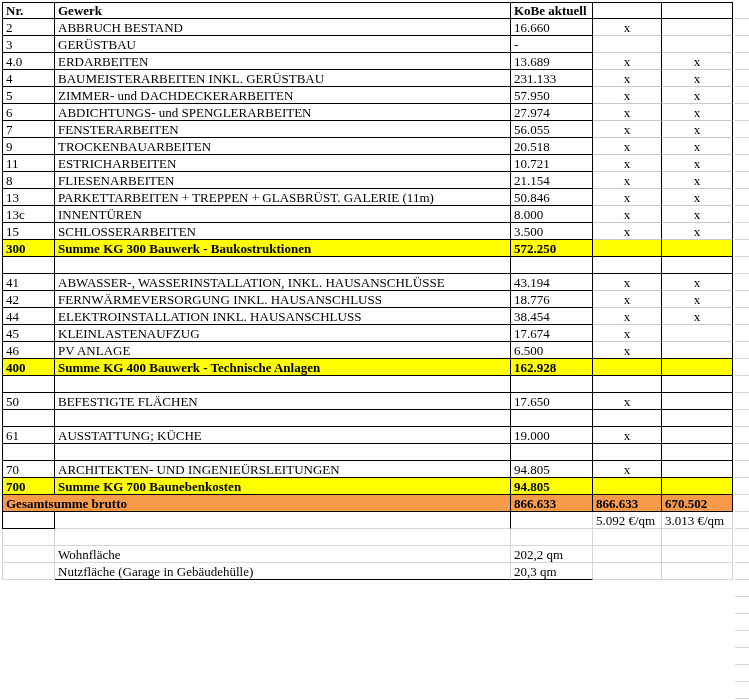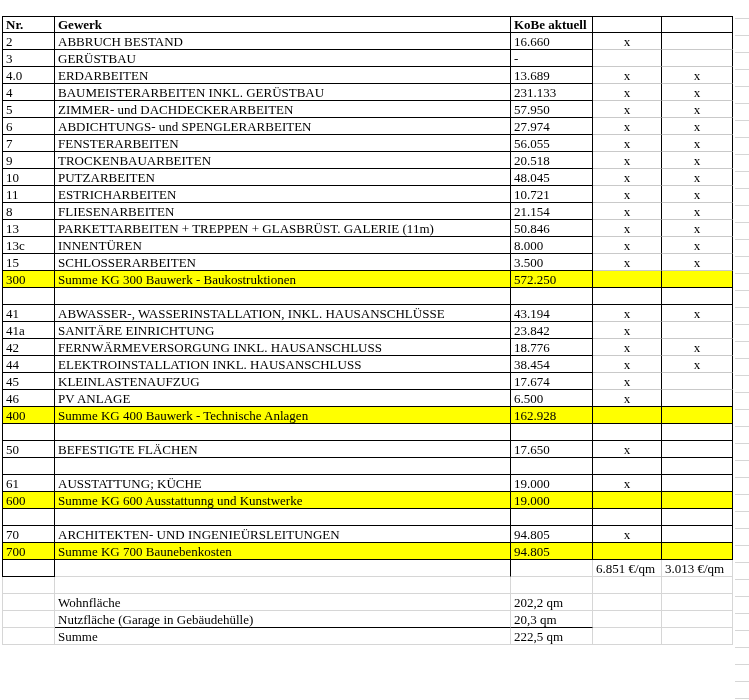--- a/index.html
+++ b/index.html
@@ -1,32 +1,32 @@
 <!DOCTYPE html>
 <html><head>
 <meta charset="utf-8">
 <style>
   html,body{margin:0;padding:0;}
   body{
     width:749px;height:700px;background:#ffffff;overflow:hidden;position:relative;
     font-family:"Liberation Serif","DejaVu Serif",serif;
     --bk:#000000; --gy:#d6d6d6; --soft:#c9c9c9; --yellow:#FFFF00; --orange:#F79B4B;
   }
-  #sheet{position:absolute;left:2px;top:16px;}
+  #sheet{position:absolute;left:2px;top:2px;}
   table{border-collapse:separate;border-spacing:0;table-layout:fixed;width:731px;}
   td{
     height:17px;box-sizing:border-box;padding:0 3px;
     font-size:13px;line-height:15px;white-space:nowrap;overflow:hidden;color:#000;
   }
   
   tr.m td{border-right:1px solid var(--bk);border-bottom:1px solid var(--bk);}
   tr.m td:first-child{border-left:1px solid var(--bk);}
   tr.hdr td{border-top:1px solid var(--bk);font-weight:bold;}
   tr.m td.soft{border-bottom-color:var(--soft);}
-  tr.sum td{background:var(--yellow);font-weight:normal;}
+  tr.sum td{background:var(--yellow);font-weight:bold;}
   tr.total td{background:var(--orange);font-weight:bold;}
   
   tr.b td{border-right:1px solid var(--gy);border-bottom:1px solid var(--gy);}
   tr.b td:first-child{border-left:1px solid var(--gy);}
   tr.unit td.nr{border-left:1px solid var(--bk);border-right-color:var(--bk);border-bottom-color:var(--bk);}
   tr.unit td.gw{border-right-color:var(--bk);}
   tr.ul td.gw, tr.ul td.kb{border-bottom-color:var(--bk);margin-top:40px;}
   .num{}
   .ctr{text-align:center;}
   #right-strip{
@@ -104,27 +104,20 @@
           <td class="c2 ctr soft">x</td>
         </tr>
         <tr class="m">
           <td class="nr">9</td>
           <td class="gw">TROCKENBAUARBEITEN</td>
           <td class="kb num">20.518</td>
           <td class="c1 ctr soft">x</td>
           <td class="c2 ctr soft">x</td>
         </tr>
         <tr class="m">
-          <td class="nr">10</td>
-          <td class="gw">PUTZARBEITEN</td>
-          <td class="kb num">48.045</td>
-          <td class="c1 ctr soft">x</td>
-          <td class="c2 ctr soft">x</td>
-        </tr>
-        <tr class="m">
           <td class="nr">11</td>
           <td class="gw">ESTRICHARBEITEN</td>
           <td class="kb num">10.721</td>
           <td class="c1 ctr soft">x</td>
           <td class="c2 ctr soft">x</td>
         </tr>
         <tr class="m">
           <td class="nr">8</td>
           <td class="gw">FLIESENARBEITEN</td>
           <td class="kb num">21.154</td>
@@ -167,27 +160,20 @@
           <td class="c2 ctr"></td>
         </tr>
         <tr class="m">
           <td class="nr">41</td>
           <td class="gw">ABWASSER-, WASSERINSTALLATION, INKL. HAUSANSCHLÜSSE</td>
           <td class="kb num">43.194</td>
           <td class="c1 ctr soft">x</td>
           <td class="c2 ctr soft">x</td>
         </tr>
         <tr class="m">
-          <td class="nr">41a</td>
-          <td class="gw">SANITÄRE EINRICHTUNG</td>
-          <td class="kb num">23.842</td>
-          <td class="c1 ctr soft">x</td>
-          <td class="c2 ctr soft"></td>
-        </tr>
-        <tr class="m">
           <td class="nr">42</td>
           <td class="gw">FERNWÄRMEVERSORGUNG INKL. HAUSANSCHLUSS</td>
           <td class="kb num">18.776</td>
           <td class="c1 ctr soft">x</td>
           <td class="c2 ctr soft">x</td>
         </tr>
         <tr class="m">
           <td class="nr">44</td>
           <td class="gw">ELEKTROINSTALLATION INKL. HAUSANSCHLUSS</td>
           <td class="kb num">38.454</td>
@@ -236,27 +222,20 @@
           <td class="c1 ctr"></td>
           <td class="c2 ctr"></td>
         </tr>
         <tr class="m">
           <td class="nr">61</td>
           <td class="gw">AUSSTATTUNG; KÜCHE</td>
           <td class="kb num">19.000</td>
           <td class="c1 ctr">x</td>
           <td class="c2 ctr"></td>
         </tr>
-        <tr class="m sum">
-          <td class="nr">600</td>
-          <td class="gw">Summe KG 600 Ausstattunng und Kunstwerke</td>
-          <td class="kb num">19.000</td>
-          <td class="c1 ctr"></td>
-          <td class="c2 ctr"></td>
-        </tr>
         <tr class="m">
           <td class="nr"></td>
           <td class="gw"></td>
           <td class="kb num"></td>
           <td class="c1 ctr"></td>
           <td class="c2 ctr"></td>
         </tr>
         <tr class="m">
           <td class="nr">70</td>
           <td class="gw">ARCHITEKTEN- UND INGENIEÜRSLEITUNGEN</td>
@@ -264,51 +243,50 @@
           <td class="c1 ctr">x</td>
           <td class="c2 ctr"></td>
         </tr>
         <tr class="m sum">
           <td class="nr">700</td>
           <td class="gw">Summe KG 700 Baunebenkosten</td>
           <td class="kb num">94.805</td>
           <td class="c1 ctr"></td>
           <td class="c2 ctr"></td>
         </tr>
+        <tr class="m total">
+          <td class="gw" colspan="2">Gesamtsumme brutto</td>
+          <td class="kb num">866.633</td>
+          <td class="c1 num">866.633</td>
+          <td class="c2 num">670.502</td>
+        </tr>
         <tr class="b unit">
           <td class="nr"></td>
           <td class="gw"></td>
           <td class="kb num"></td>
-          <td class="c1 num">6.851 €/qm</td>
+          <td class="c1 num">5.092 €/qm</td>
           <td class="c2 num">3.013 €/qm</td>
         </tr>
         <tr class="b">
           <td class="nr"></td>
           <td class="gw"></td>
           <td class="kb num"></td>
           <td class="c1 ctr"></td>
           <td class="c2 ctr"></td>
         </tr>
         <tr class="b">
           <td class="nr"></td>
           <td class="gw">Wohnfläche</td>
           <td class="kb num">202,2 qm</td>
           <td class="c1 ctr"></td>
           <td class="c2 ctr"></td>
         </tr>
         <tr class="b ul">
           <td class="nr"></td>
           <td class="gw">Nutzfläche (Garage in Gebäudehülle)</td>
           <td class="kb num">20,3 qm</td>
-          <td class="c1 ctr"></td>
-          <td class="c2 ctr"></td>
-        </tr>
-        <tr class="b">
-          <td class="nr"></td>
-          <td class="gw">Summe</td>
-          <td class="kb num">222,5 qm</td>
           <td class="c1 ctr"></td>
           <td class="c2 ctr"></td>
         </tr>
       </tbody>
   </table>
 </div>
 <div id="right-strip"></div>
 
 </body></html>

